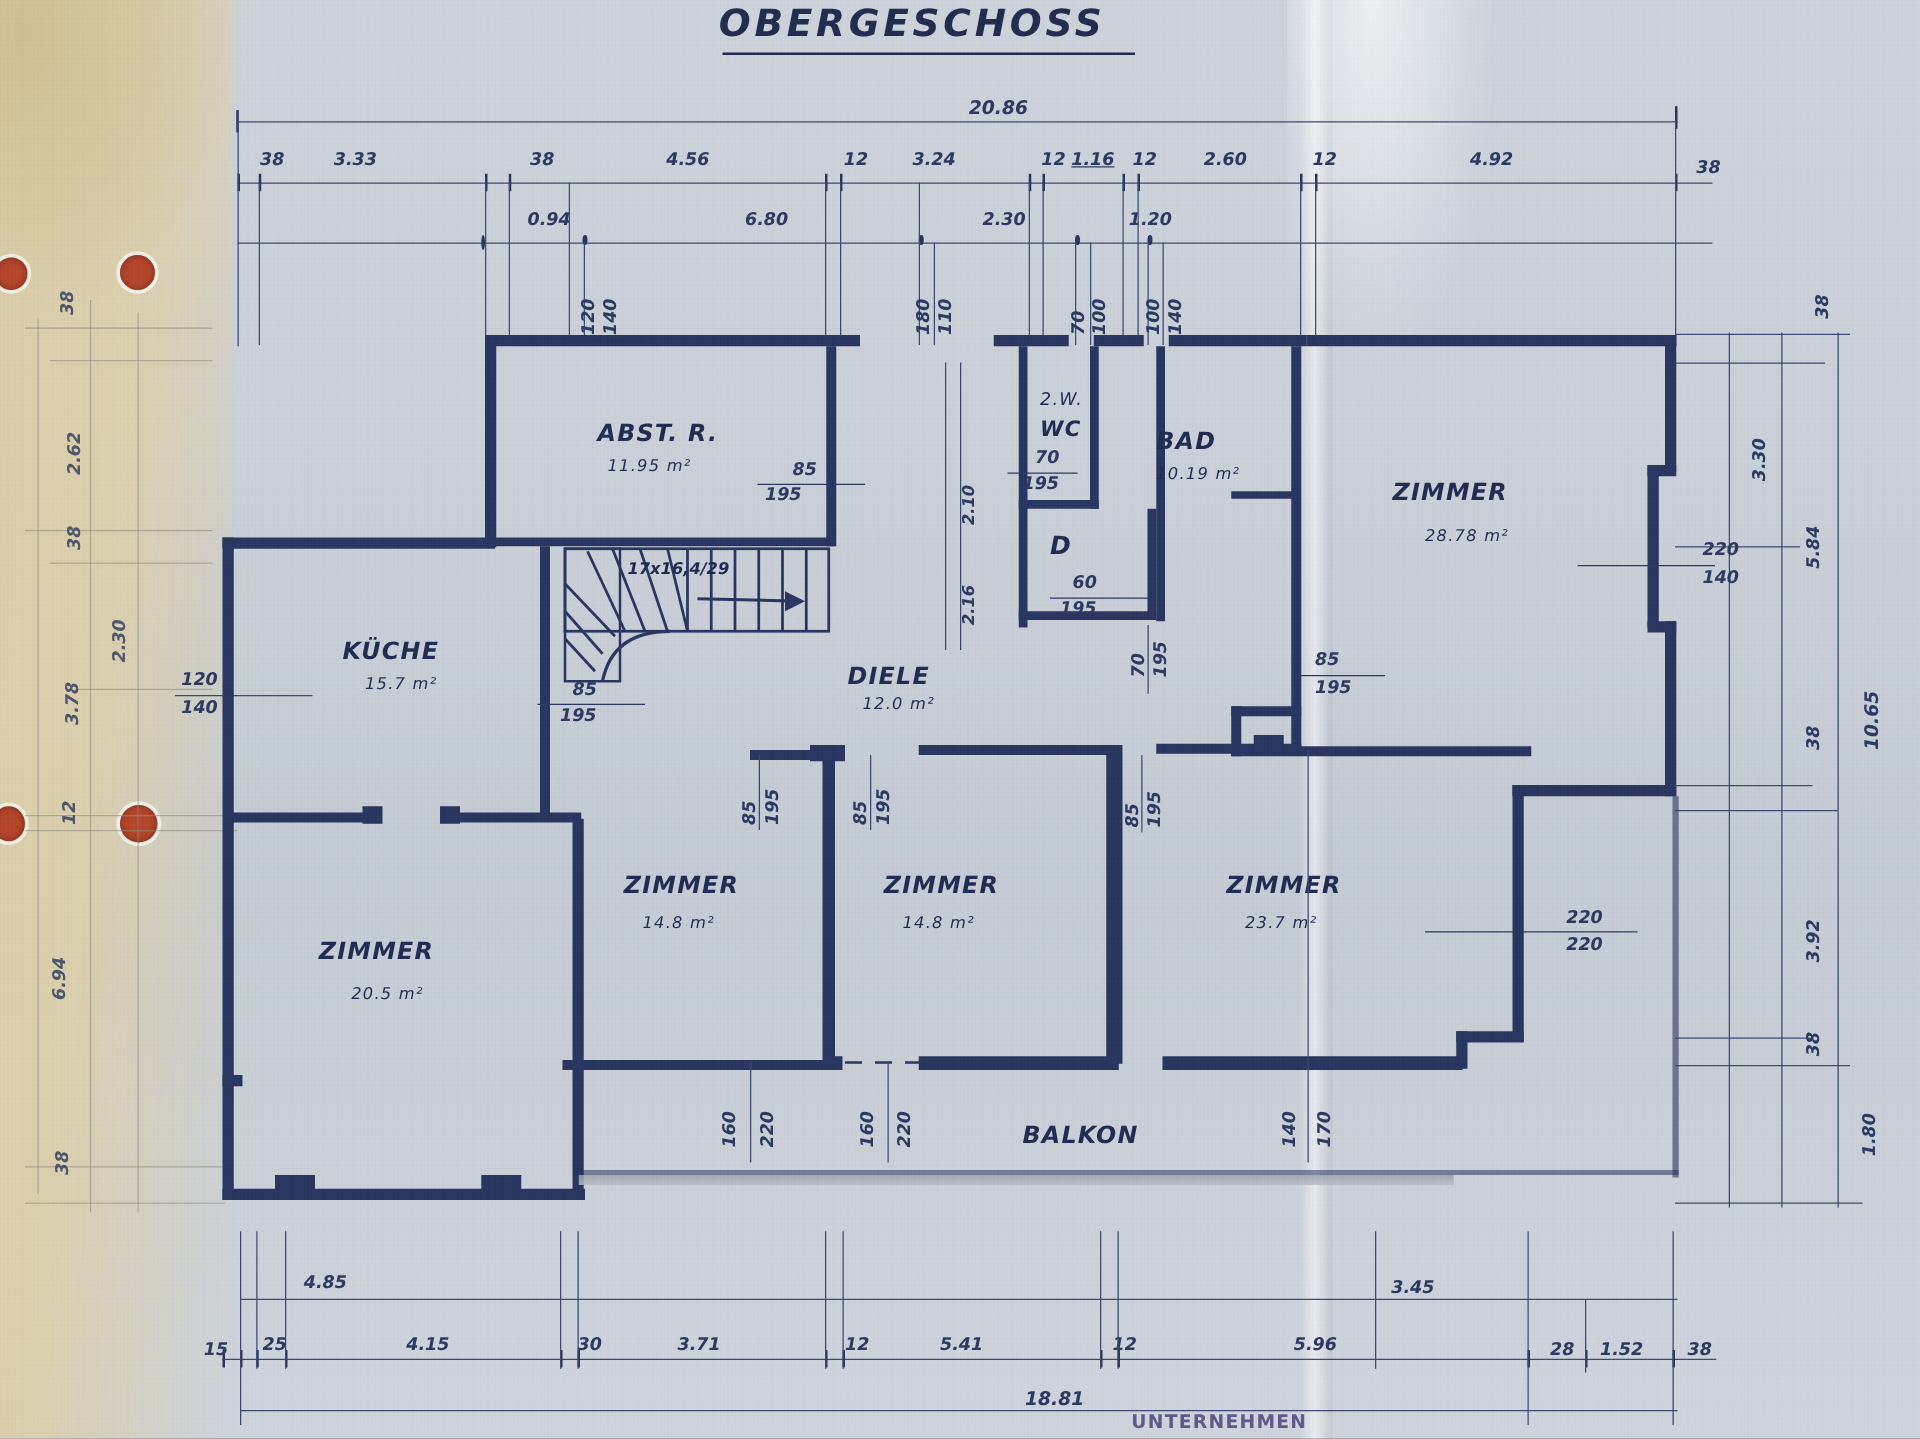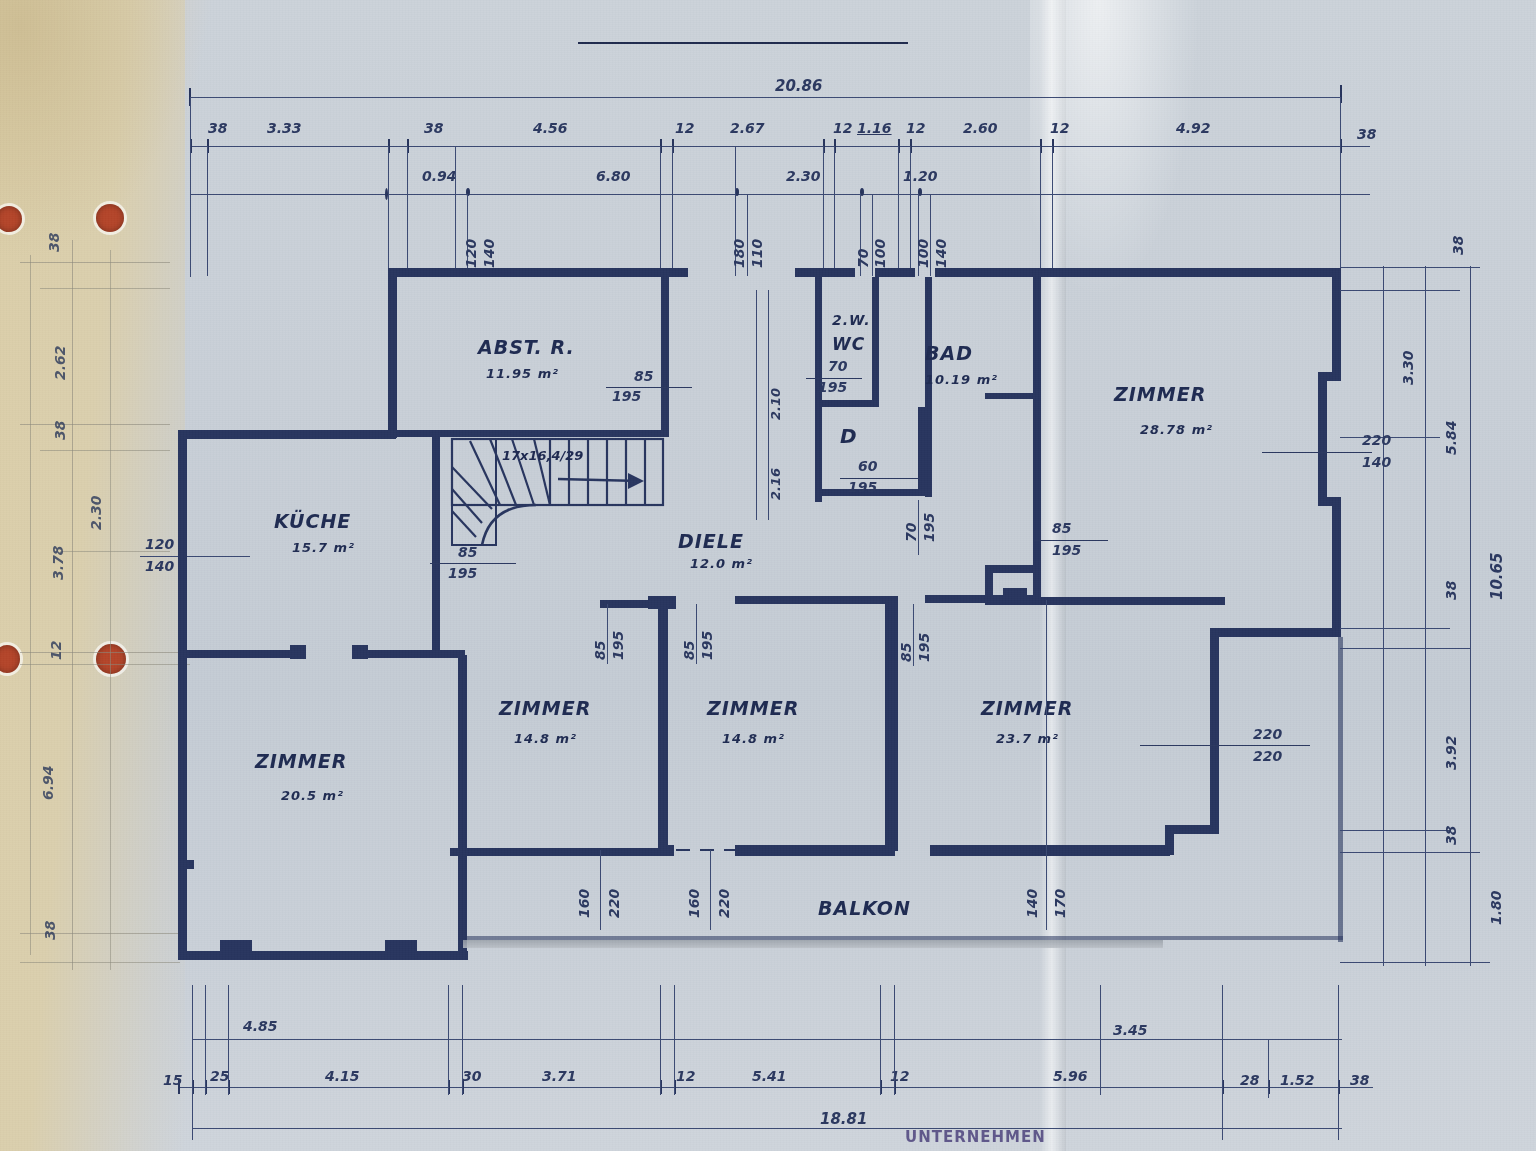--- a/index.html
+++ b/index.html
@@ -38,21 +38,21 @@
   .dimline{position:absolute;background:#3b4a73;height:1px;}
   .dimlineV{position:absolute;background:#3b4a73;width:1px;}
   .tick{position:absolute;background:#27345d;}
   .label{position:absolute;color:#1f2b52;white-space:nowrap;
          font-family:"DejaVu Sans", sans-serif;font-style:italic;font-weight:700;
          letter-spacing:1px;}
   .dim{position:absolute;color:#2b3860;white-space:nowrap;font-size:14px;
        font-family:"DejaVu Sans", sans-serif;font-style:italic;font-weight:600;}
   .dimv{transform-origin:0 0;transform:rotate(-90deg);}
   .roomname{font-size:19px;}
-  .roomarea{font-size:13px;font-weight:700;}
+  .roomarea{font-size:13px;font-weight:400;}
   .graylbl{color:#35415f;}
 
   
   .pencil{position:absolute;background:#8d8a7e;}
 
   
   .hole{position:absolute;border-radius:50%;background:#b4452a;
         box-shadow:0 0 0 3px rgba(255,255,255,.65), inset 0 0 6px rgba(0,0,0,.35);}
 
   #title{
@@ -67,20 +67,21 @@
 </head>
 <body>
 
 <div id="sheet">
 
   <div class="yellowband"></div>
   <div class="stainTL"></div>
   <div class="fold" style="left:1040px"></div>
   <div class="shadowtop"></div>
 
+  <div class="label ink" id="title">OBERGESCHOSS</div>
   <div id="titleRule"></div>
 
   <div class="hole" style="left:-4px;top:206px;width:26px;height:26px;"></div>
   <div class="hole" style="left:96px;top:204px;width:28px;height:28px;"></div>
   <div class="hole" style="left:-6px;top:645px;width:26px;height:28px;"></div>
   <div class="hole" style="left:96px;top:644px;width:30px;height:30px;"></div>
 
   <div class="dimline" style="left:190px;top:97px;width:1152px;"></div>
   <div class="tick" style="left:189px;top:88px;width:2px;height:18px;"></div>
   <div class="tick" style="left:1340px;top:85px;width:2px;height:18px;"></div>
@@ -100,21 +101,21 @@
   <div class="tick" style="left:910px;top:139px;width:2px;height:14px;"></div>
   <div class="tick" style="left:1040px;top:139px;width:2px;height:14px;"></div>
   <div class="tick" style="left:1052px;top:139px;width:2px;height:14px;"></div>
   <div class="tick" style="left:1340px;top:139px;width:2px;height:14px;"></div>
 
   <div class="dim" style="left:208px;top:120px;">38</div>
   <div class="dim" style="left:267px;top:120px;">3.33</div>
   <div class="dim" style="left:424px;top:120px;">38</div>
   <div class="dim" style="left:533px;top:120px;">4.56</div>
   <div class="dim" style="left:675px;top:120px;">12</div>
-  <div class="dim" style="left:730px;top:120px;">2.67</div>
+  <div class="dim" style="left:730px;top:120px;">3.24</div>
   <div class="dim" style="left:833px;top:120px;">12</div>
   <div class="dim" style="left:857px;top:120px;text-decoration:underline;">1.16</div>
   <div class="dim" style="left:906px;top:120px;">12</div>
   <div class="dim" style="left:963px;top:120px;">2.60</div>
   <div class="dim" style="left:1050px;top:120px;">12</div>
   <div class="dim" style="left:1176px;top:120px;">4.92</div>
   <div class="dim" style="left:1357px;top:126px;">38</div>
 
   <div class="dimline" style="left:190px;top:194px;width:1180px;"></div>
   <div class="tick" style="left:385px;top:188px;width:3px;height:12px;border-radius:50%;background:#27345d;"></div>
@@ -425,21 +426,21 @@
   <div class="tick" style="left:1338px;top:1080px;width:2px;height:14px;"></div>
 
   <div class="dim" style="left:163px;top:1072px;">15</div>
   <div class="dim" style="left:210px;top:1068px;">25</div>
   <div class="dim" style="left:325px;top:1068px;">4.15</div>
   <div class="dim" style="left:462px;top:1068px;">30</div>
   <div class="dim" style="left:542px;top:1068px;">3.71</div>
   <div class="dim" style="left:676px;top:1068px;">12</div>
   <div class="dim" style="left:752px;top:1068px;">5.41</div>
   <div class="dim" style="left:890px;top:1068px;">12</div>
-  <div class="dim" style="left:1035px;top:1068px;margin-left:18px;">5.96</div>
+  <div class="dim" style="left:1035px;top:1068px;">5.96</div>
   <div class="dim" style="left:1240px;top:1072px;">28</div>
   <div class="dim" style="left:1280px;top:1072px;">1.52</div>
   <div class="dim" style="left:1350px;top:1072px;">38</div>
 
   <div class="dim" style="left:243px;top:1018px;">4.85</div>
   <div class="dim" style="left:1113px;top:1022px;">3.45</div>
   <div class="dim" style="left:820px;top:1110px;font-size:15px;">18.81</div>
 
   <div class="dimlineV" style="left:192px;top:985px;height:155px;"></div>
   <div class="dimlineV" style="left:205px;top:985px;height:110px;"></div>

